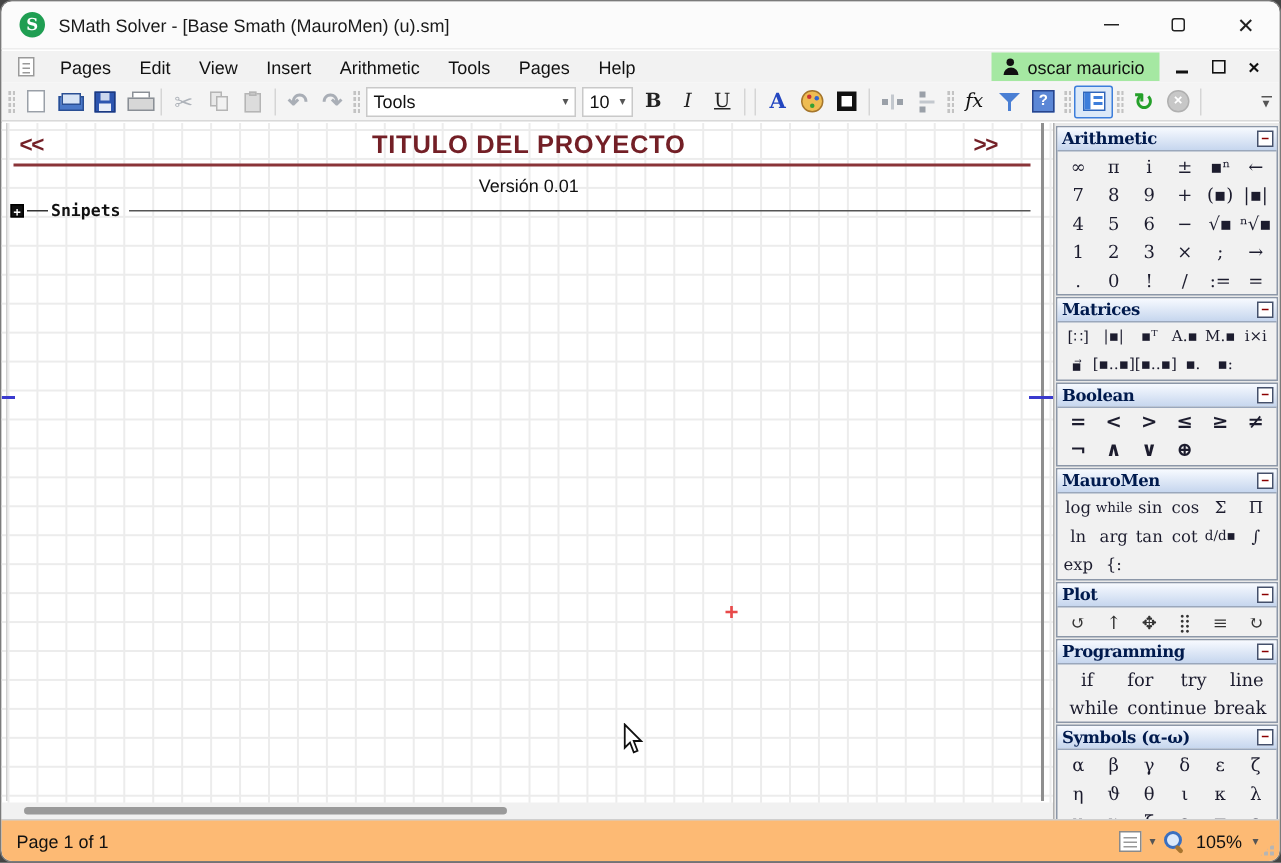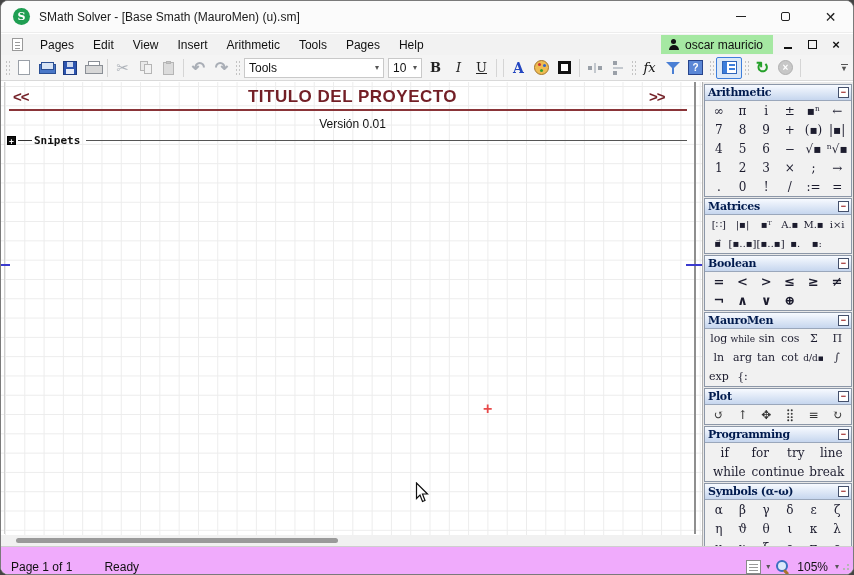--- a/index.html
+++ b/index.html
@@ -135,22 +135,22 @@
   .pal-arithmetic .pal-cell { font-size:12px; }
   .pal-matrices .pal-cell { font-size:10px; }
   .pal-boolean .pal-cell { font-size:13px; font-weight:bold; }
   .pal-functions .pal-cell { font-size:11px; }
   .pal-functions .pal-cell.tiny { font-size:9px; }
   .pal-plot .pal-cell { font-size:12px; color:#333; }
   .pal-programming .pal-cell { font-size:12px; }
   .pal-symbols .pal-cell { font-size:12px; }
 
   
-  .statusbar { position:absolute; left:0; right:0; bottom:0; height:28px; background:#f0abfc;
-               border-top:1px solid #cfcfcf; display:flex; align-items:flex-end; font-size:12px; color:#111; }
+  .statusbar { position:absolute; left:0; right:0; bottom:0; height:28px; background:#fdba74;
+               border-top:1px solid #cfcfcf; display:flex; align-items:center; font-size:12px; color:#111; }
   .sb-page { margin-left:10px; }
   .sb-ready { margin-left:32px;margin-top:48px; }
   .sb-right { margin-left:auto; display:flex; align-items:center; gap:5px; padding-right:14px; }
   .ic-pageview { width:15px; height:14px; background:#fff; border:1px solid #8a8a8a; position:relative; }
   .ic-pageview::before { content:""; position:absolute; left:2px; top:3px; width:9px; height:1px; background:#999;
                          box-shadow:0 3px 0 #999, 0 6px 0 #999; }
   .sb-arrow { font-size:8px; color:#555; }
   .ic-zoom { position:relative; width:15px; height:15px; }
   .ic-zoom::before { content:""; position:absolute; left:1px; top:1px; width:8px; height:8px; border-radius:50%;
                      border:2px solid #3a6fc0; background:#dce9fa; }

